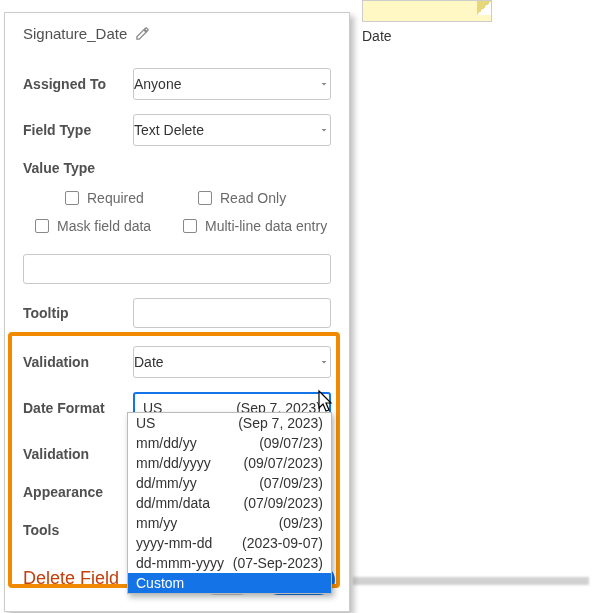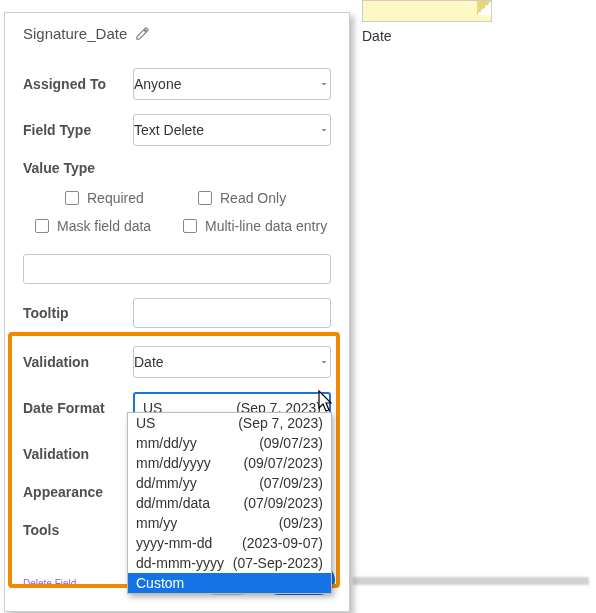--- a/index.html
+++ b/index.html
@@ -192,22 +192,22 @@
   font-weight: 600;
   color: #505050;
   margin-top: 22px;
   width: 100px;
 }
 
 .delete-link {
   position: absolute;
   left: 18px;
   bottom: 22px;
-  color: #8b5cf6;
-  font-size: 10px;
+  color: #c2410c;
+  font-size: 18px;
   cursor: pointer;
 }
 
 .btn-part {
   position: absolute;
   left: 195px;
   bottom: 16px;
   width: 55px;
   height: 30px;
   border: 1px solid #ccc;

